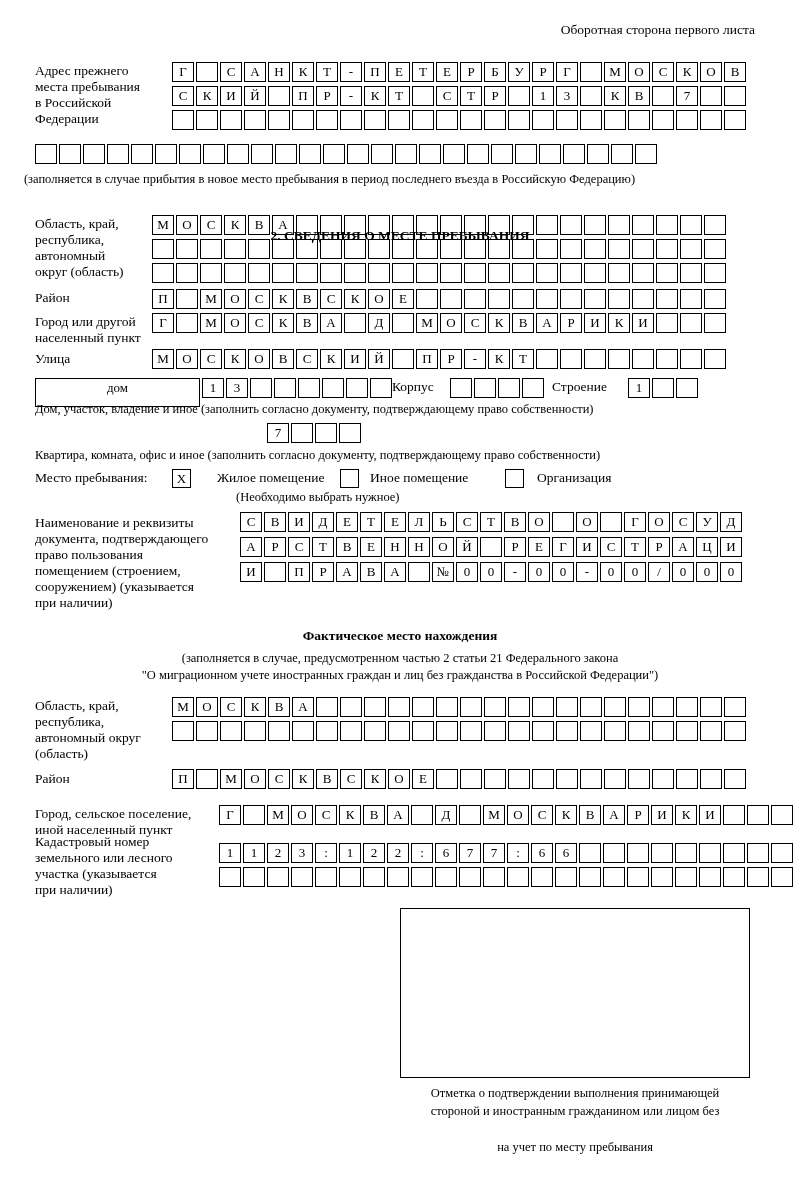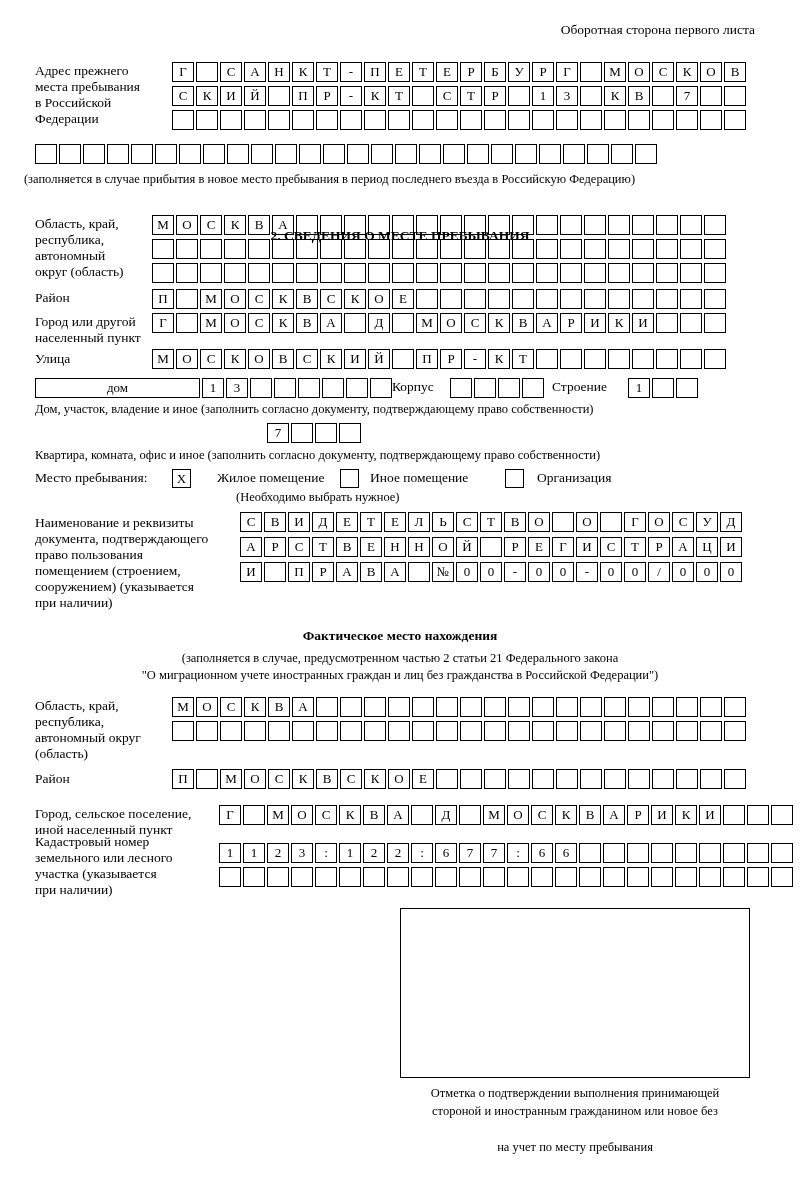--- a/index.html
+++ b/index.html
@@ -53,21 +53,21 @@
     box-sizing: border-box;
     text-align: center;
     font-size: 13px;
     line-height: 18px;
     font-family: "Liberation Serif", serif;
   }
   .wbox {
     position: absolute;
     border: 1px solid #000;
     box-sizing: border-box;
-    height: 20px;
+    height: 29px;
     text-align: center;
     font-size: 13px;
     line-height: 18px;
   }
   .bigbox {
     position: absolute;
     border: 1px solid #000;
     box-sizing: border-box;
   }
   .chk {
@@ -669,16 +669,16 @@
       <div class="cell"></div>
       <div class="cell"></div>
       <div class="cell"></div>
       <div class="cell"></div>
       <div class="cell"></div>
       <div class="cell"></div>
     </div>
 
   <div class="bigbox" style="left:400px; top:908px; width:350px; height:170px;"></div>
   <div class="center" style="left:395px; top:1086px; width:360px;">Отметка о подтверждении выполнения принимающей</div>
-  <div class="center" style="left:395px; top:1104px; width:360px;">стороной и иностранным гражданином или новое без</div>
+  <div class="center" style="left:395px; top:1104px; width:360px;">стороной и иностранным гражданином или лицом без</div>
   <div class="center" style="left:395px; top:1140px; width:360px;">на учет по месту пребывания</div>
 
 </div>
 
 </body></html>

